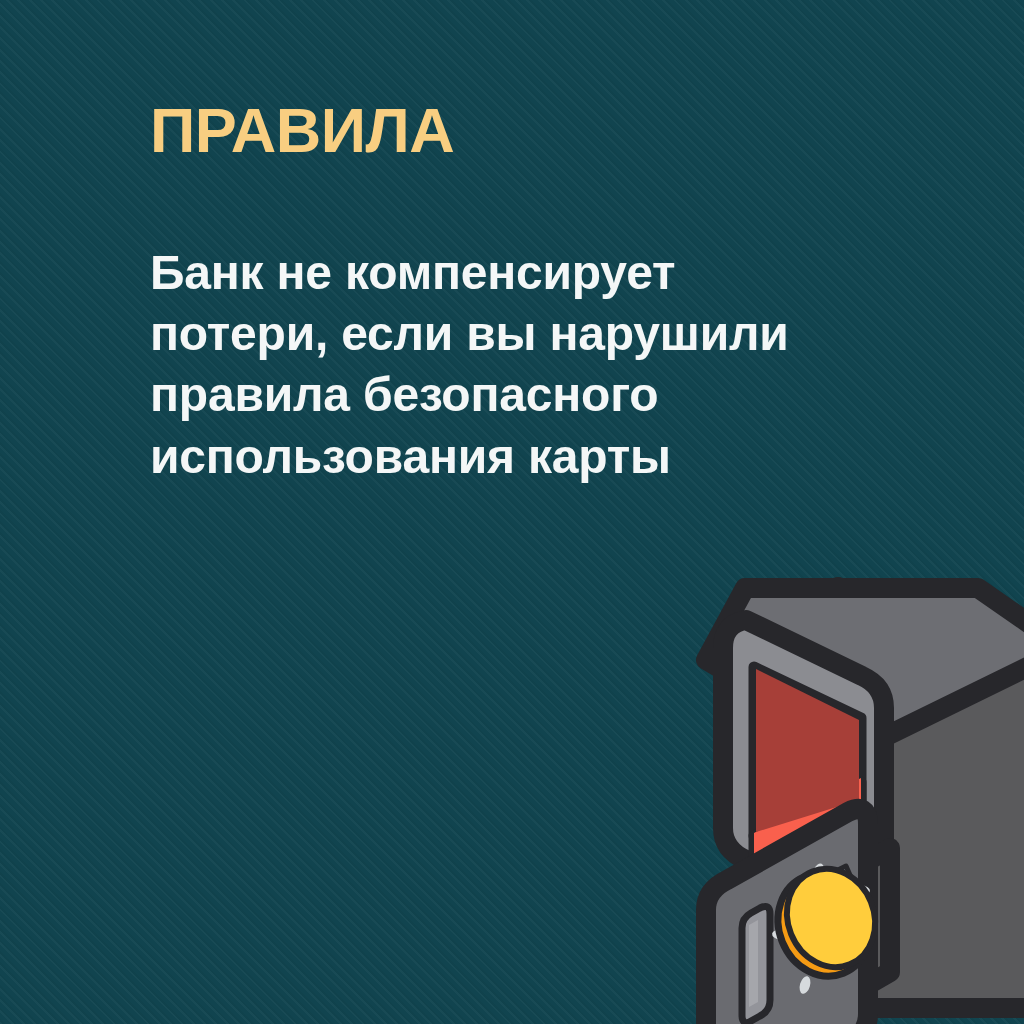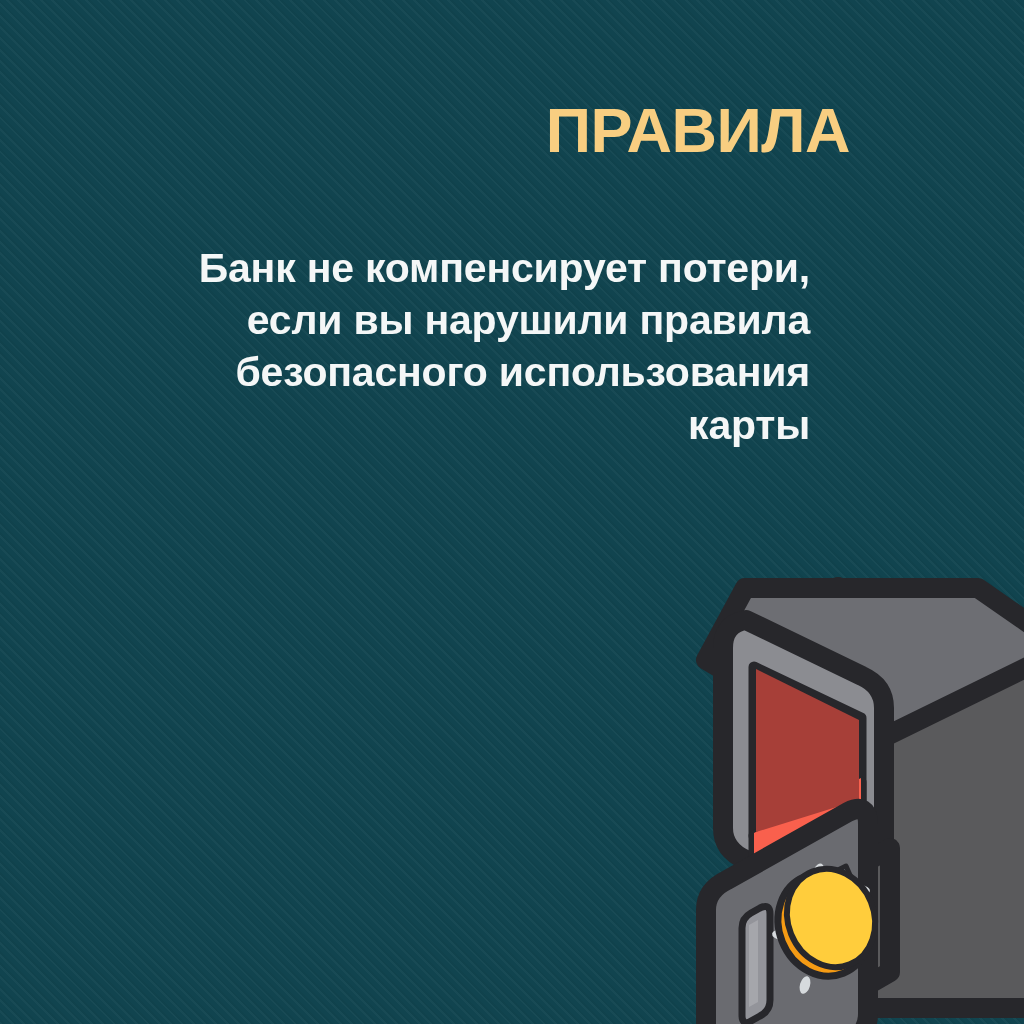--- a/index.html
+++ b/index.html
@@ -8,21 +8,20 @@
     padding: 0;
     background: #0d3d49;
   }
   #poster {
     position: relative;
     width: 1024px;
     height: 1024px;
     overflow: hidden;
     background-color: #11444f;
     font-family: "Liberation Sans", "DejaVu Sans", sans-serif;
-    text-align: right;
     -webkit-font-smoothing: antialiased;
   }
   
   #stripes {
     position: absolute;
     inset: 0;
     background-image: repeating-linear-gradient(
       45deg,
       rgba(255,255,255,0.030) 0px,
       rgba(255,255,255,0.030) 2px,
@@ -54,21 +53,21 @@
     font-size: 46px;
     font-weight: 700;
     line-height: 1.12;
     letter-spacing: 0px;
     color: #ffffff;
     margin: 9px 0 0 0;
     text-transform: uppercase;
   }
   .body-copy {
     margin: 78px 0 0 0;
-    font-size: 41px;
+    font-size: 48px;
     font-weight: 700;
     line-height: 1.28;
     color: #f4f7f7;
     max-width: 660px;
     letter-spacing: -0.2px;
   }
   #safe-layer {
     position: absolute;
     left: 0;
     top: 0;

